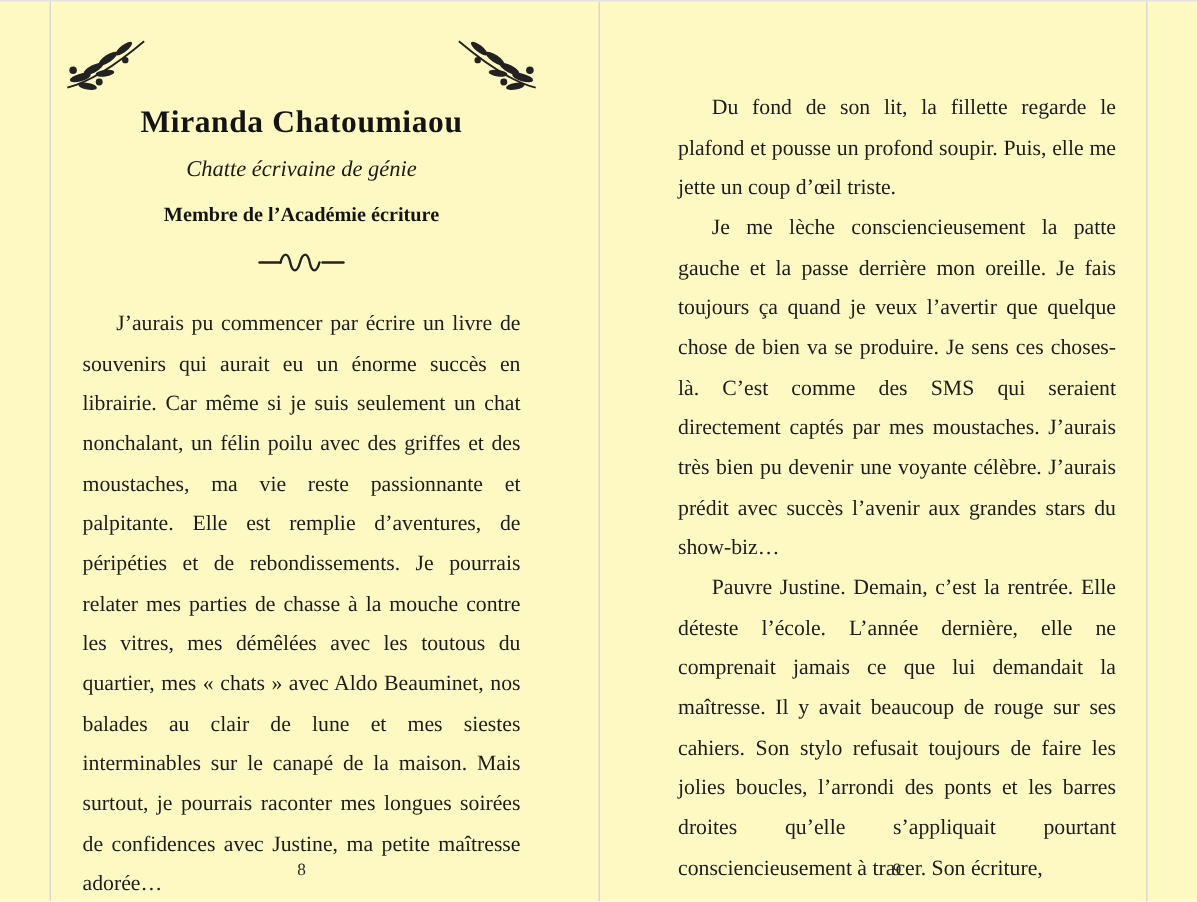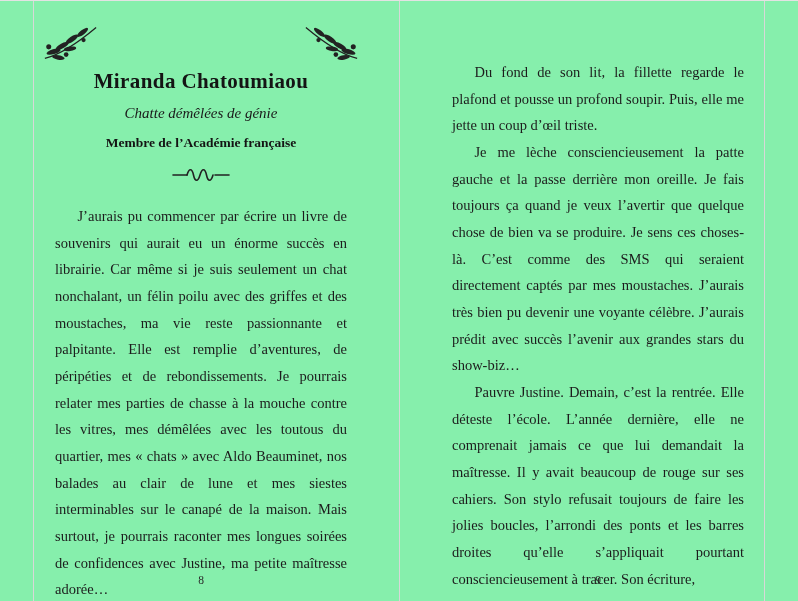--- a/index.html
+++ b/index.html
@@ -4,21 +4,21 @@
 <style>
   html, body {
     margin: 0;
     padding: 0;
     background: #ffffff;
   }
   .spread {
     position: relative;
     width: 798px;
     height: 601px;
-    background: #86efac;
+    background: #fef9c3;
     font-family: "Liberation Serif", "DejaVu Serif", serif;
     color: #1c1c1c;
     overflow: hidden;
     border-top: 1px solid #e3e3e3;
     box-sizing: border-box;
   }
   .vline {
     position: absolute;
     top: 0;
     bottom: 0;
@@ -141,22 +141,22 @@
           <ellipse cx="32" cy="18" rx="7.5" ry="2.6" fill="#222" transform="rotate(-34 32 18)"></ellipse>
           <ellipse cx="43" cy="11" rx="7" ry="2.4" fill="#222" transform="rotate(-38 43 11)"></ellipse>
           <ellipse cx="18" cy="37" rx="6.5" ry="2.3" fill="#222" transform="rotate(10 18 37)"></ellipse>
           <ellipse cx="30" cy="28" rx="6.5" ry="2.3" fill="#222" transform="rotate(-8 30 28)"></ellipse>
           <circle cx="8" cy="26" r="2.6" fill="#222"></circle>
           <circle cx="26" cy="34" r="2.4" fill="#222"></circle>
           <circle cx="44" cy="19" r="2.2" fill="#222"></circle>
         </svg>
       </span>
 
-      <p class="chapter-subtitle">Chatte démêlées de génie</p>
-      <p class="chapter-affiliation">Membre de l’Académie française</p>
+      <p class="chapter-subtitle">Chatte écrivaine de génie</p>
+      <p class="chapter-affiliation">Membre de l’Académie écriture</p>
 
       <div class="divider">
         <svg width="60" height="16" viewBox="0 0 60 16" xmlns="http://www.w3.org/2000/svg">
           <path d="M2 8 H16" stroke="#222" stroke-width="1.6" stroke-linecap="round"></path>
           <path d="M16 8 c2 -7 5 -7 6.5 0 c1.5 7 4.5 7 6.5 0 c2 -7 5 -7 6.5 0 c1.5 7 4.5 7 6.5 0" stroke="#222" stroke-width="1.6" fill="none" stroke-linecap="round"></path>
           <path d="M44 8 H58" stroke="#222" stroke-width="1.6" stroke-linecap="round"></path>
         </svg>
       </div>
     </header>
 

